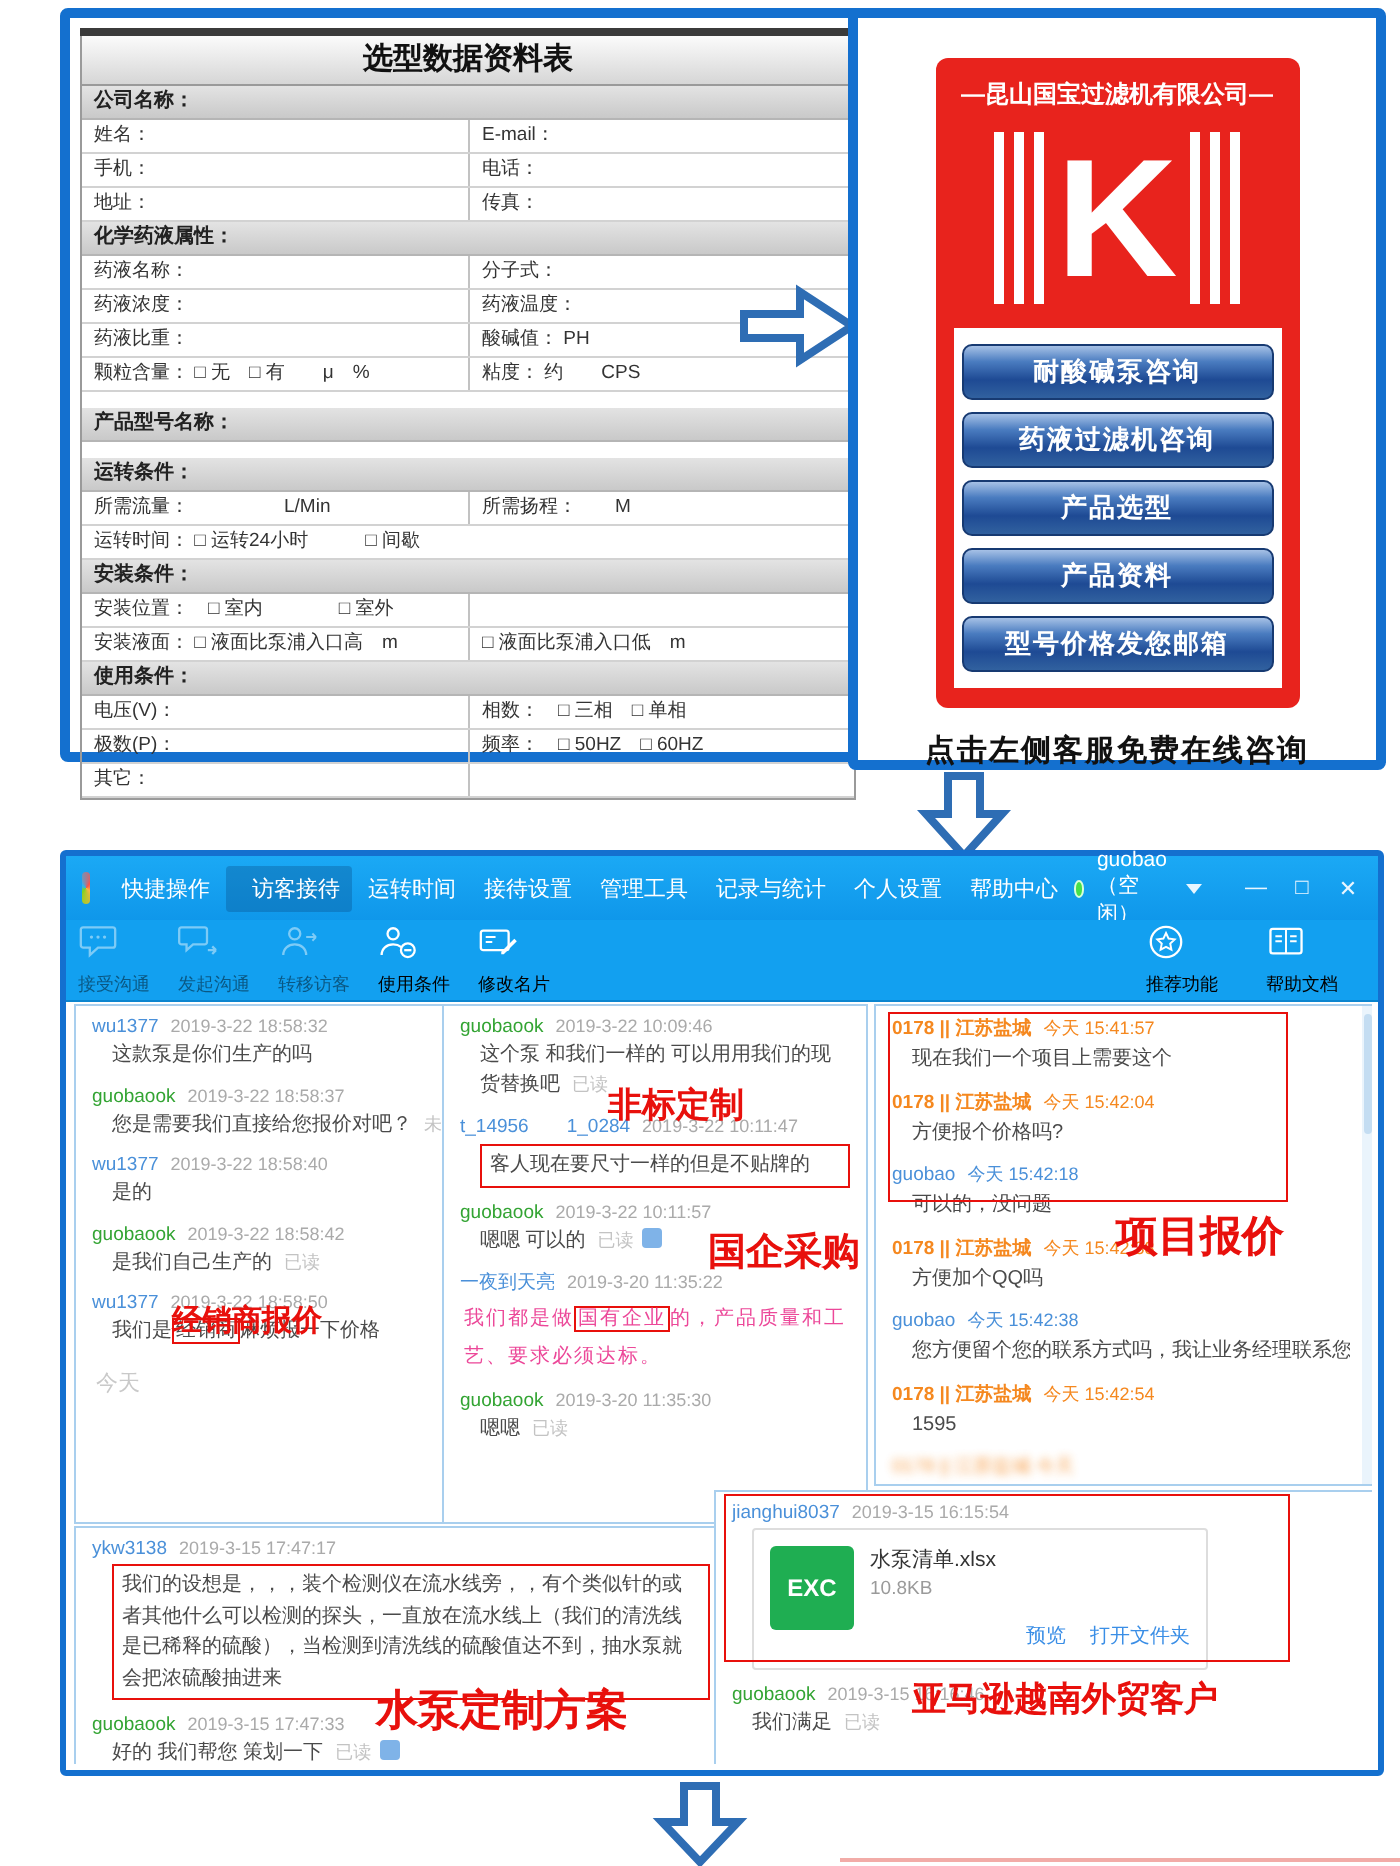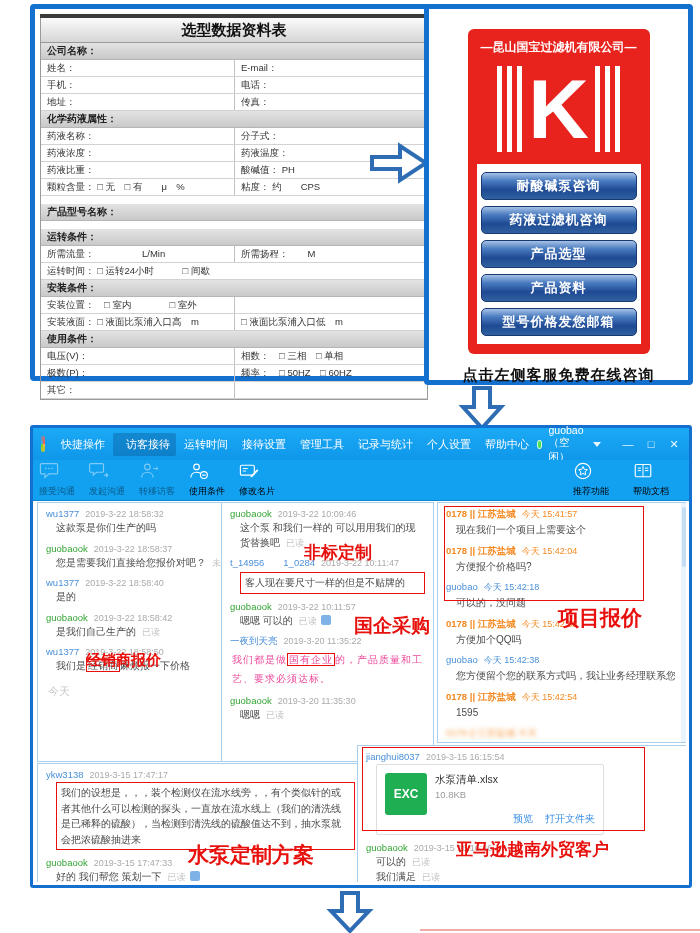--- a/index.html
+++ b/index.html
@@ -396,21 +396,20 @@
             <div class="file-badge">EXC</div>
             <div class="file-info">
               <div class="file-name">水泵清单.xlsx</div>
               <div class="file-size">10.8KB</div>
               <div class="file-actions"><span class="file-link">预览</span><span class="file-link">打开文件夹</span></div>
             </div>
           </div>
         </div>
         <div class="msg">
           <div class="msg-head"><span class="u u-green">guobaook</span><span class="time">2019-3-15 16:16:46</span></div>
-          <div class="msg-body">可以的<span class="tag">已读</span></div>
           <div class="msg-body">我们满足<span class="tag">已读</span></div>
         </div>
       </div>
 
     <div class="overlay-box" id="box-0178"></div>
     <div class="overlay-box" id="box-file"></div>
     <div class="annot" id="annot-nonstandard">非标定制</div>
     <div class="annot" id="annot-soe">国企采购</div>
     <div class="annot" id="annot-dealer">经销商报价</div>
     <div class="annot" id="annot-project">项目报价</div>

